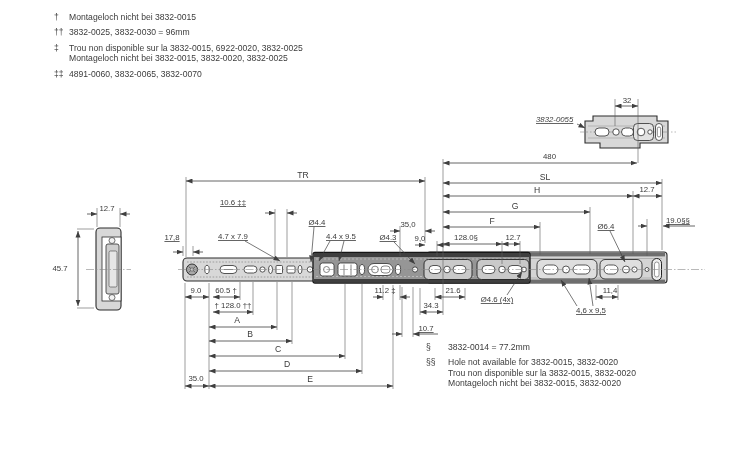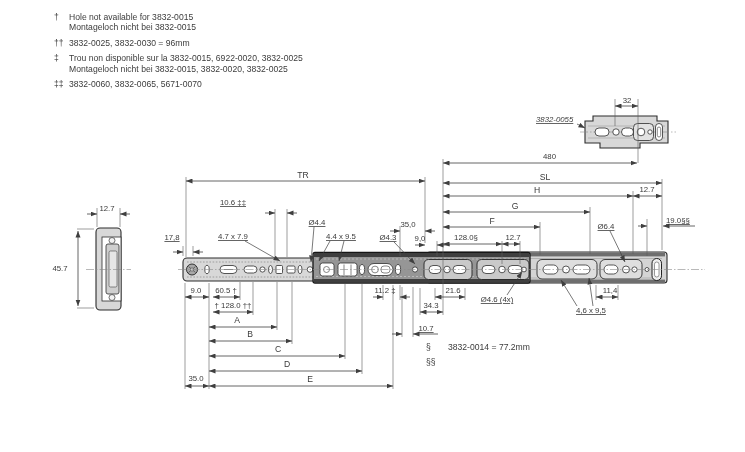--- a/index.html
+++ b/index.html
@@ -30,54 +30,58 @@
 </style>
 </head>
 <body>
 
 <div id="canvas">
 
   <div class="notes" id="notes-top" style="left:54px;top:12px;">
     <div class="note-row">
       <span class="note-sym">†</span>
       <div class="note-lines">
-        <div>Hole not available for 3832-0015</div>
         <div>Montageloch nicht bei 3832-0015</div>
       </div>
     </div>
     <div class="note-row">
       <span class="note-sym">††</span>
       <div class="note-lines">
         <div>3832-0025, 3832-0030 = 96mm</div>
       </div>
     </div>
     <div class="note-row">
       <span class="note-sym">‡</span>
       <div class="note-lines">
         <div>Trou non disponible sur la 3832-0015, 6922-0020, 3832-0025</div>
         <div>Montageloch nicht bei 3832-0015, 3832-0020, 3832-0025</div>
       </div>
     </div>
     <div class="note-row">
       <span class="note-sym">‡‡</span>
       <div class="note-lines">
-        <div>3832-0060, 3832-0065, 5671-0070</div>
+        <div>4891-0060, 3832-0065, 3832-0070</div>
       </div>
     </div>
   </div>
 
   <div class="notes" id="notes-bottom" style="left:426px;top:342px;">
     <div class="note-row">
       <span class="note-sym">§</span>
       <div class="note-lines">
         <div>3832-0014 = 77.2mm</div>
       </div>
     </div>
     <div class="note-row">
       <span class="note-sym">§§</span>
+      <div class="note-lines">
+        <div>Hole not available for 3832-0015, 3832-0020</div>
+        <div>Trou non disponible sur la 3832-0015, 3832-0020</div>
+        <div>Montageloch nicht bei 3832-0015, 3832-0020</div>
+      </div>
     </div>
   </div>
 
   <svg width="745" height="452" viewBox="0 0 745 452">
     <defs>
       <marker id="aE" markerWidth="8" markerHeight="6" refX="6.5" refY="2.5" orient="auto" markerUnits="userSpaceOnUse">
         <path d="M0,0 L6.5,2.5 L0,5 Z" fill="#3f3f3f"></path>
       </marker>
       <marker id="aS" markerWidth="8" markerHeight="6" refX="0.5" refY="2.5" orient="auto" markerUnits="userSpaceOnUse">
         <path d="M7,0 L0.5,2.5 L7,5 Z" fill="#3f3f3f"></path>

